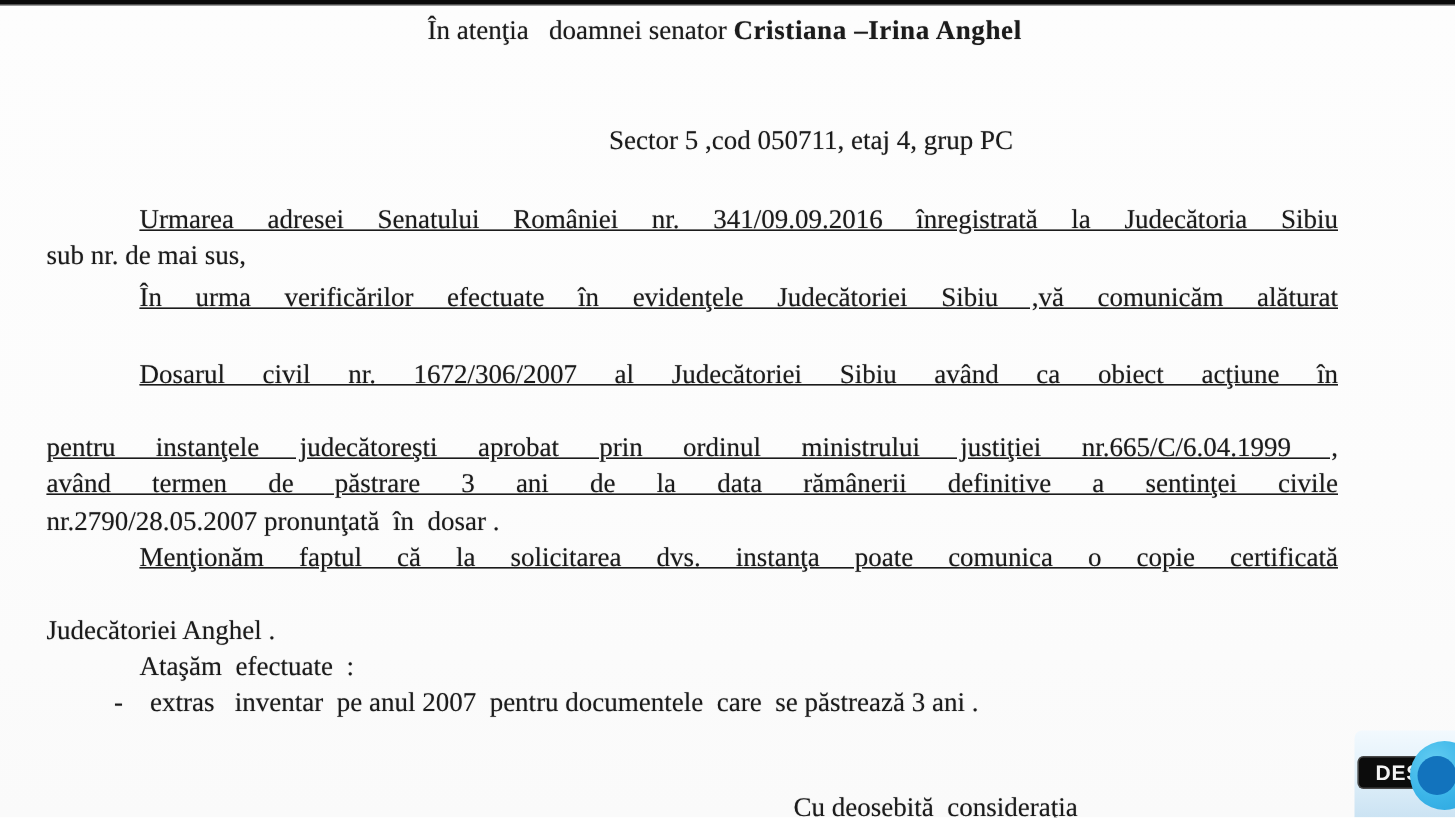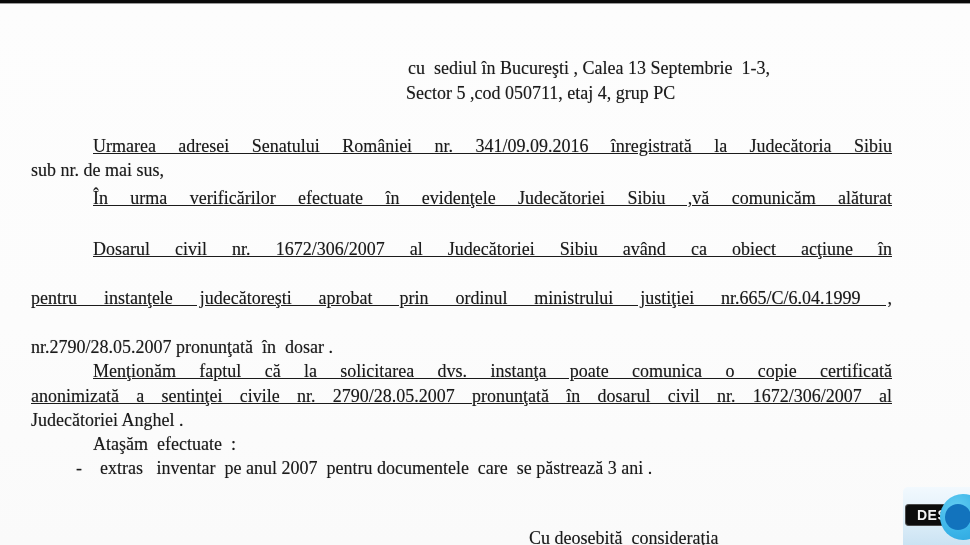--- a/index.html
+++ b/index.html
@@ -80,32 +80,32 @@
     background: #1273bd;
   }
 </style>
 </head>
 <body>
 
 <div class="page">
   <div class="top-bar"></div>
 
   <div class="doc">
+    <div class="line attn"><span>În atenţia   doamnei senator </span><span class="b">Cristiana –Irina Anghel</span></div>
 
-    <div class="line a1">cu  sediul în Bucureşti , Calea 13 Septembrie  1-3,</div>
     <div class="line a2">Sector 5 ,cod 050711, etaj 4, grup PC</div>
 
     <div class="line l0 j ind">Urmarea adresei Senatului României  nr. 341/09.09.2016  înregistrată la Judecătoria Sibiu</div>
     <div class="line l1 pre">sub nr. de mai sus,</div>
     <div class="line l2 j ind">În urma  verificărilor  efectuate  în evidenţele  Judecătoriei Sibiu ,vă comunicăm  alăturat</div>
     <div class="line l4 j ind">Dosarul civil   nr. 1672/306/2007   al Judecătoriei Sibiu   având  ca  obiect  acţiune  în</div>
     <div class="line l6 j">pentru   instanţele judecătoreşti  aprobat  prin  ordinul  ministrului justiţiei   nr.665/C/6.04.1999 ,</div>
+    <div class="line l7 j">având    termen    de păstrare  3  ani  de  la  data  rămânerii  definitive  a  sentinţei  civile</div>
     <div class="line l8 pre">nr.2790/28.05.2007 pronunţată  în  dosar .</div>
     <div class="line l9 j ind">Menţionăm  faptul  că  la solicitarea dvs.  instanţa  poate  comunica   o copie certificată</div>
-    <div class="line l10 j">anonimizată a sentinţei civile  nr. 2790/28.05.2007 pronunţată în dosarul civil nr. 1672/306/2007 al</div>
     <div class="line l11 pre">Judecătoriei Anghel .</div>
     <div class="line l12 pre ind">Ataşăm  efectuate  :</div>
     <div class="line l13 pre dash">-    extras   inventar  pe anul 2007  pentru documentele  care  se păstrează 3 ani .</div>
 
     <div class="line closing">Cu deosebită  consideraţia</div>
   </div>
 
   <div class="watermark">
     <div class="wm-bar">
         <span>DESC</span>

